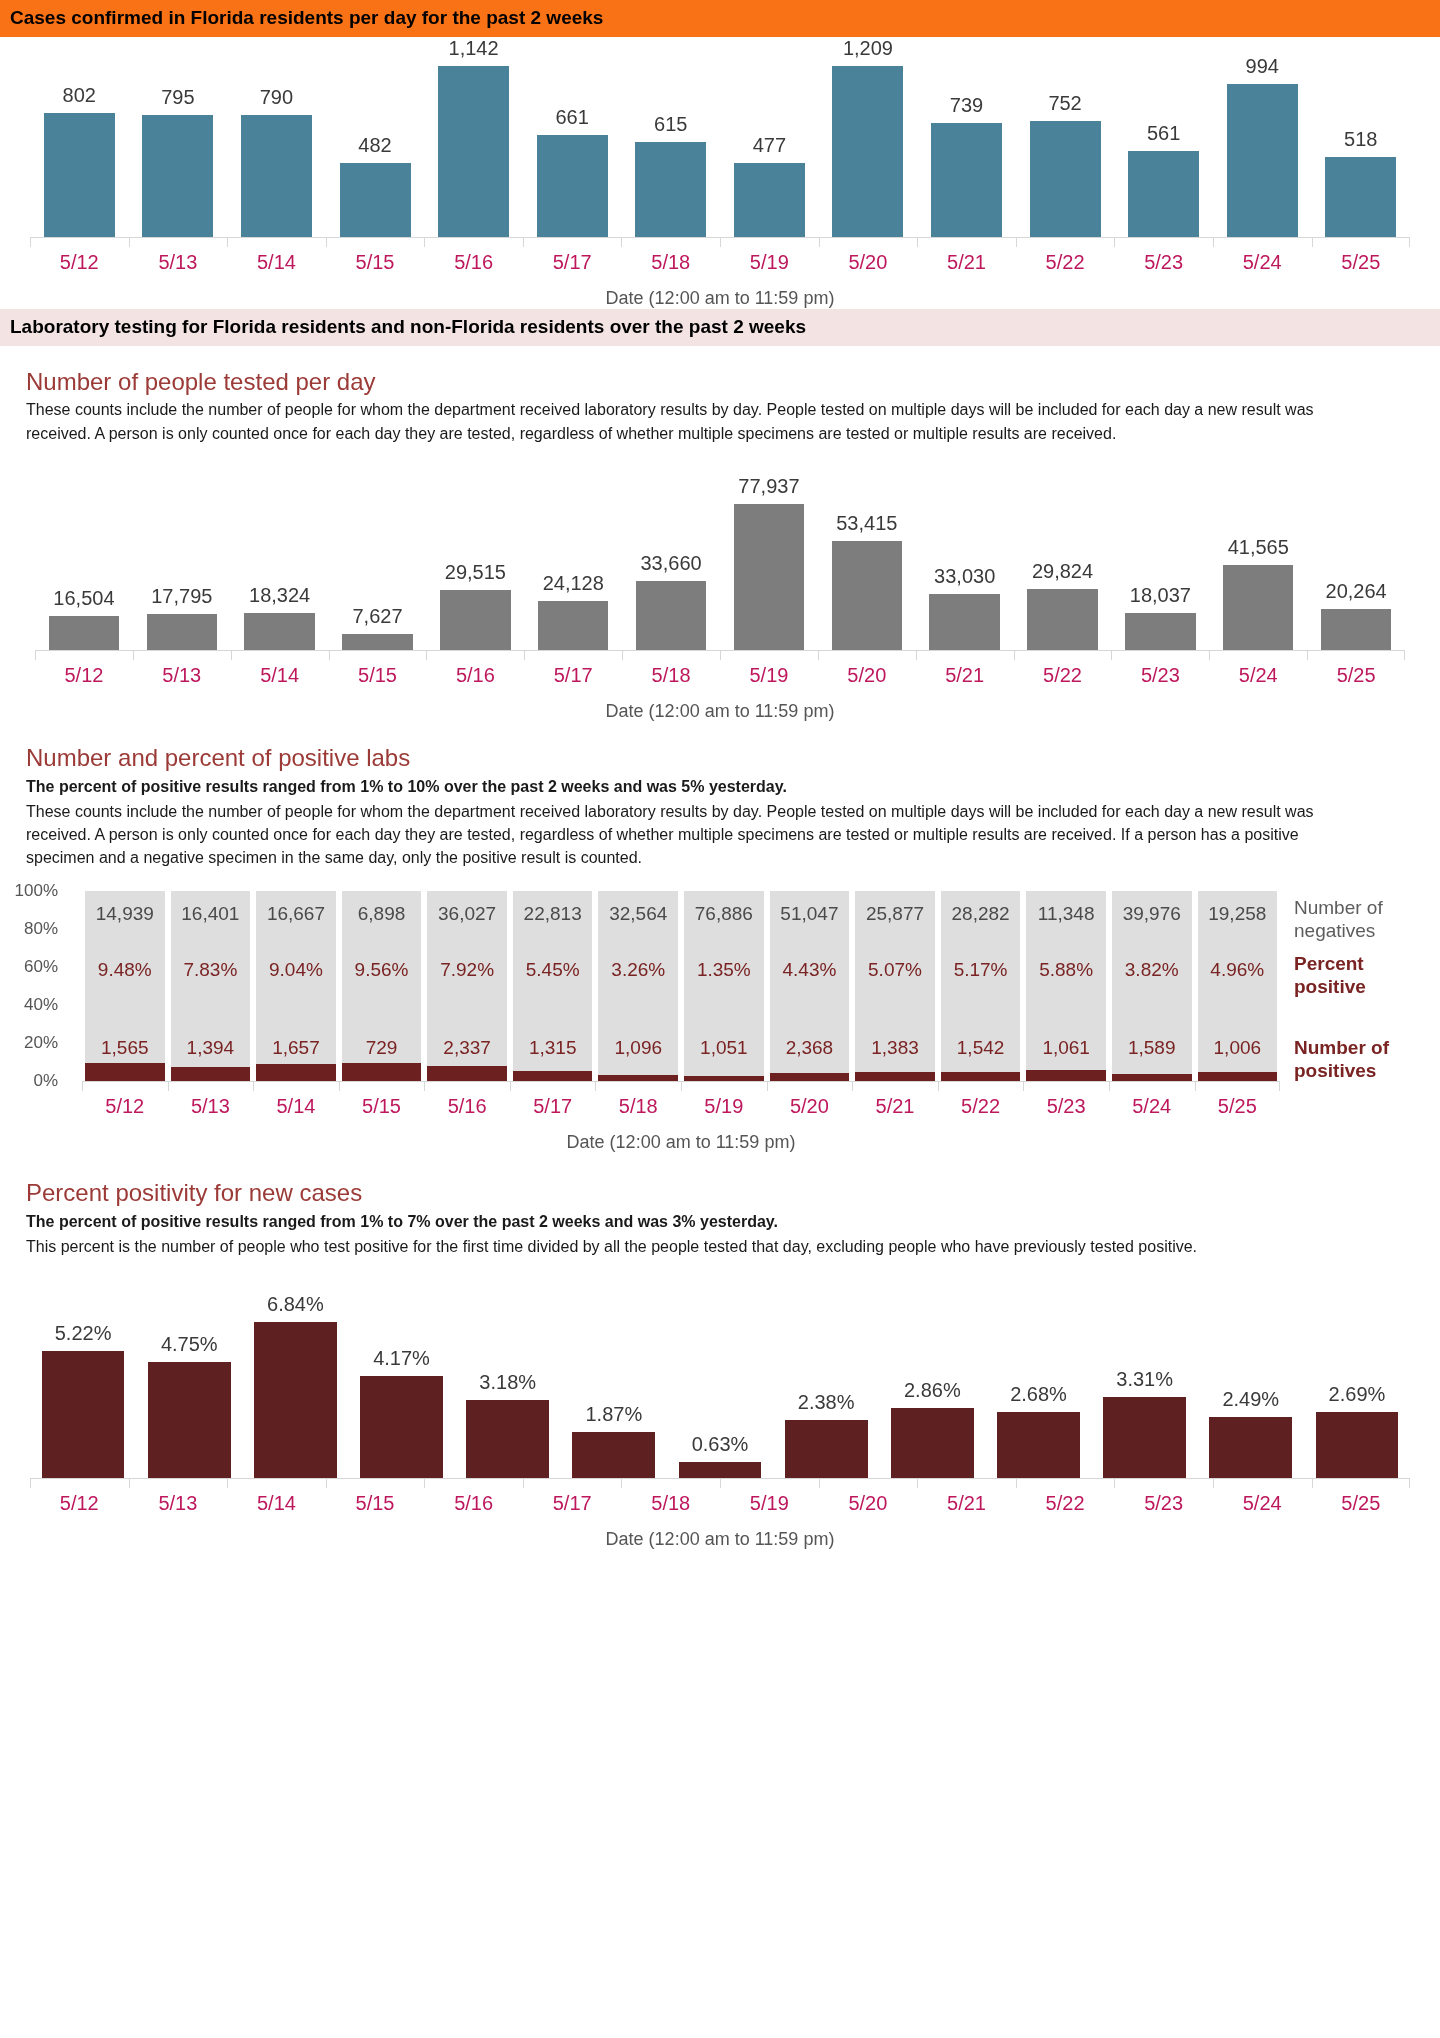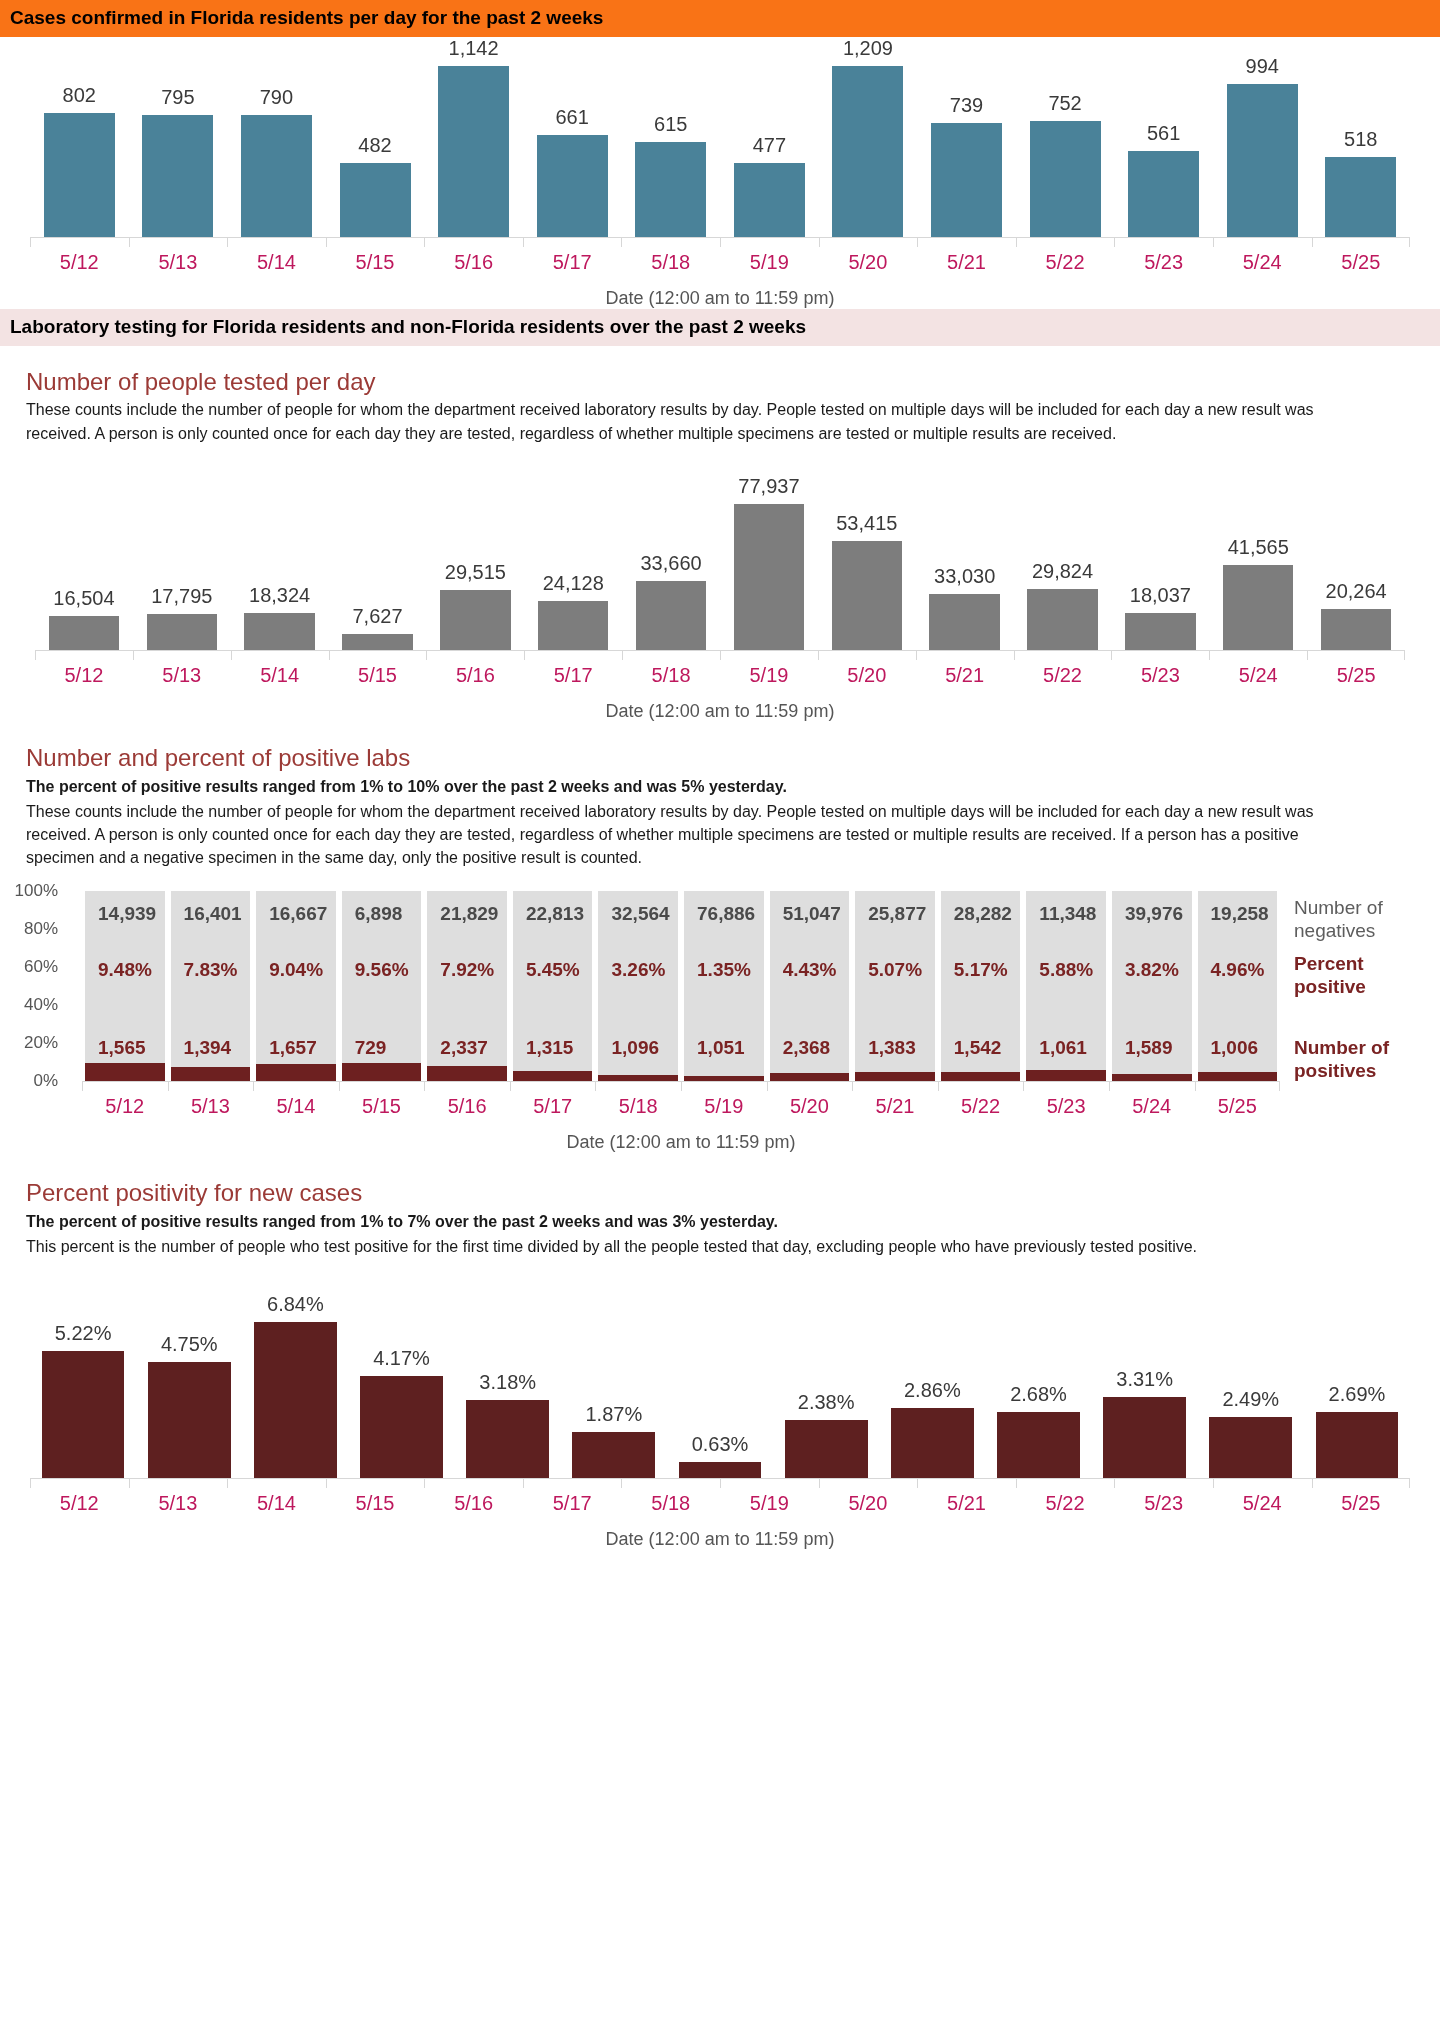--- a/index.html
+++ b/index.html
@@ -154,24 +154,24 @@
     left: 0; right: 0; top: 0; bottom: 0;
     background: #dedede;
   }
   .stack-pos {
     position: absolute;
     left: 0; right: 0; bottom: 0;
     background: #6d2020;
   }
   .lbl-neg, .lbl-pct, .lbl-pos {
     position: absolute;
-    left: 13px; right: 0;
+    left: 0; right: 0;
+    text-align: center;
     font-size: 19px;
     white-space: nowrap;
-    font-weight: bold;
   }
   .lbl-neg { top: 12px; color: #4a4a4a; }
   .lbl-pct { top: 68px; color: #7a2323; }
   .lbl-pos { bottom: 22px; color: #7a2323; }
   .legend {
     flex: 0 0 140px;
     position: relative;
     height: 190px;
     padding-left: 14px;
   }
@@ -470,21 +470,21 @@
           <div class="stack-col">
             <div class="stack-neg" style="background: rgb(222, 222, 222);"></div>
             <div class="stack-pos" style="height: 18.1605px; background: rgb(109, 32, 32);"></div>
             <div class="lbl-neg">6,898</div>
             <div class="lbl-pct">9.56%</div>
             <div class="lbl-pos">729</div>
           </div>
           <div class="stack-col">
             <div class="stack-neg" style="background: rgb(222, 222, 222);"></div>
             <div class="stack-pos" style="height: 15.0442px; background: rgb(109, 32, 32);"></div>
-            <div class="lbl-neg">21,829</div>
+            <div class="lbl-neg">36,027</div>
             <div class="lbl-pct">7.92%</div>
             <div class="lbl-pos">2,337</div>
           </div>
           <div class="stack-col">
             <div class="stack-neg" style="background: rgb(222, 222, 222);"></div>
             <div class="stack-pos" style="height: 10.3552px; background: rgb(109, 32, 32);"></div>
             <div class="lbl-neg">22,813</div>
             <div class="lbl-pct">5.45%</div>
             <div class="lbl-pos">1,315</div>
           </div>

